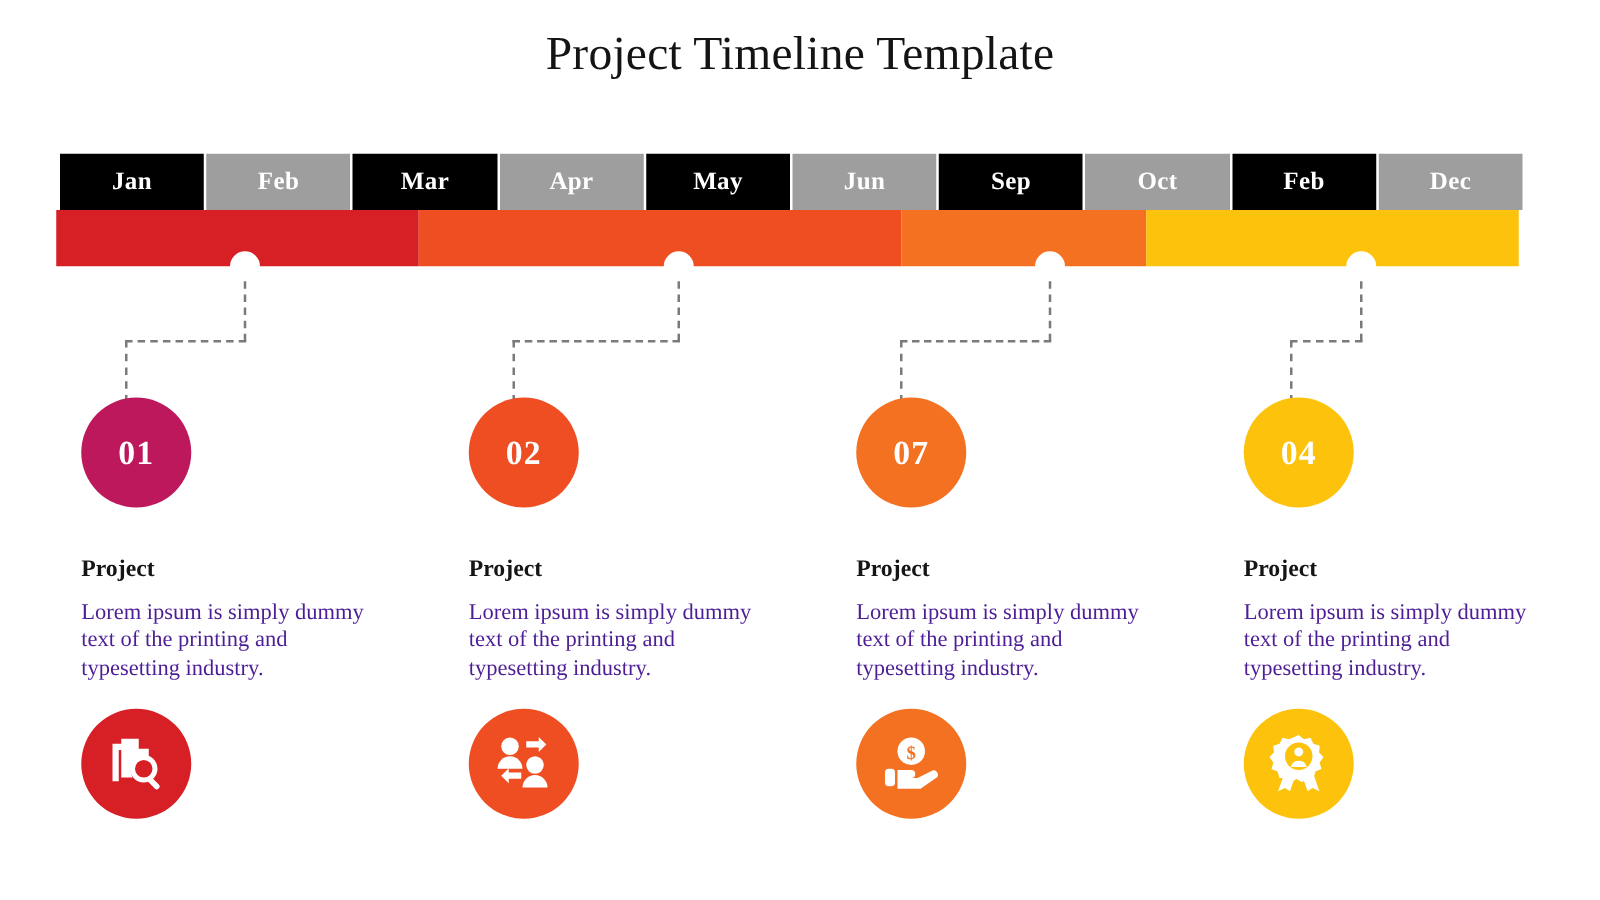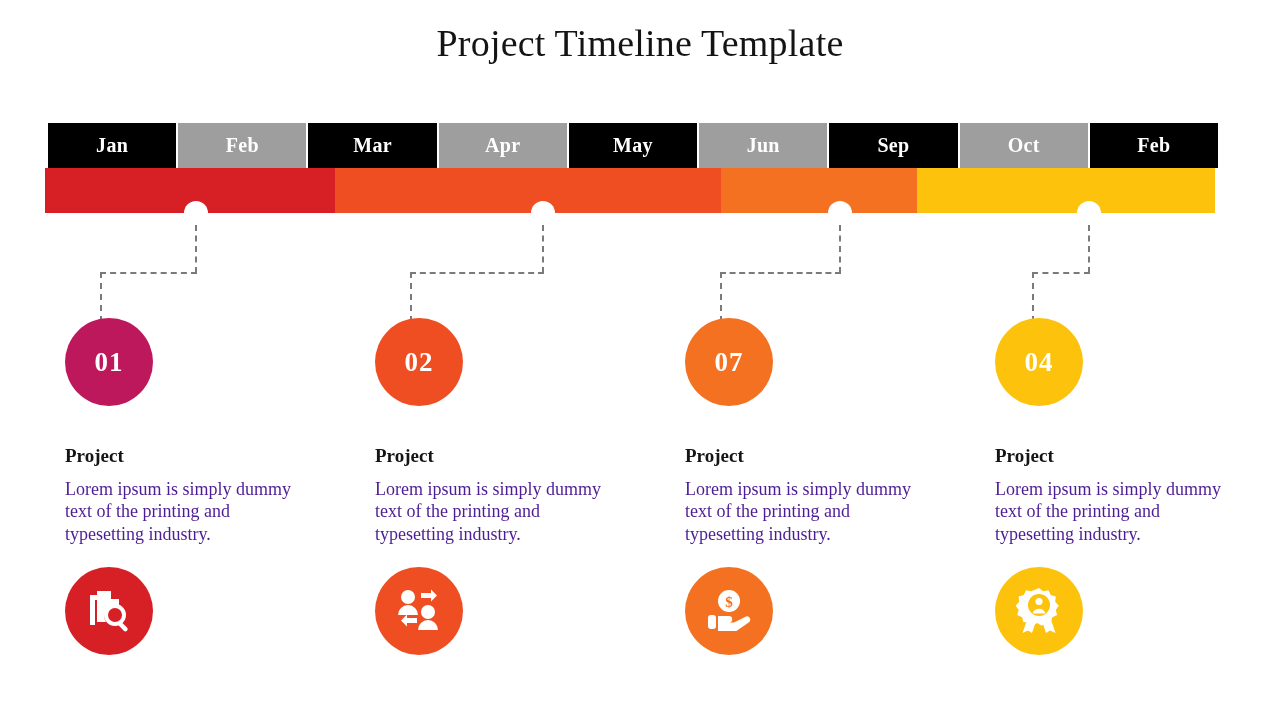--- a/index.html
+++ b/index.html
@@ -139,20 +139,21 @@
 <div id="month-row">
   <div class="month-cell dark">Jan</div>
   <div class="month-cell light">Feb</div>
   <div class="month-cell dark">Mar</div>
   <div class="month-cell light">Apr</div>
   <div class="month-cell dark">May</div>
   <div class="month-cell light">Jun</div>
   <div class="month-cell dark">Sep</div>
   <div class="month-cell light">Oct</div>
   <div class="month-cell dark">Feb</div>
+  <div class="month-cell light">Dec</div>
 </div>
 
 <div id="color-bar">
   <div class="bar-seg" style="width:290px;background:#D71F26;"></div>
   <div class="bar-seg" style="width:386px;background:#EF4E23;"></div>
   <div class="bar-seg" style="width:196px;background:#F37121;"></div>
   <div class="bar-seg" style="width:298px;background:#FDC20B;"></div>
 </div>
 
 <div class="milestone-dot" style="left:184px; top:201px;"></div>

